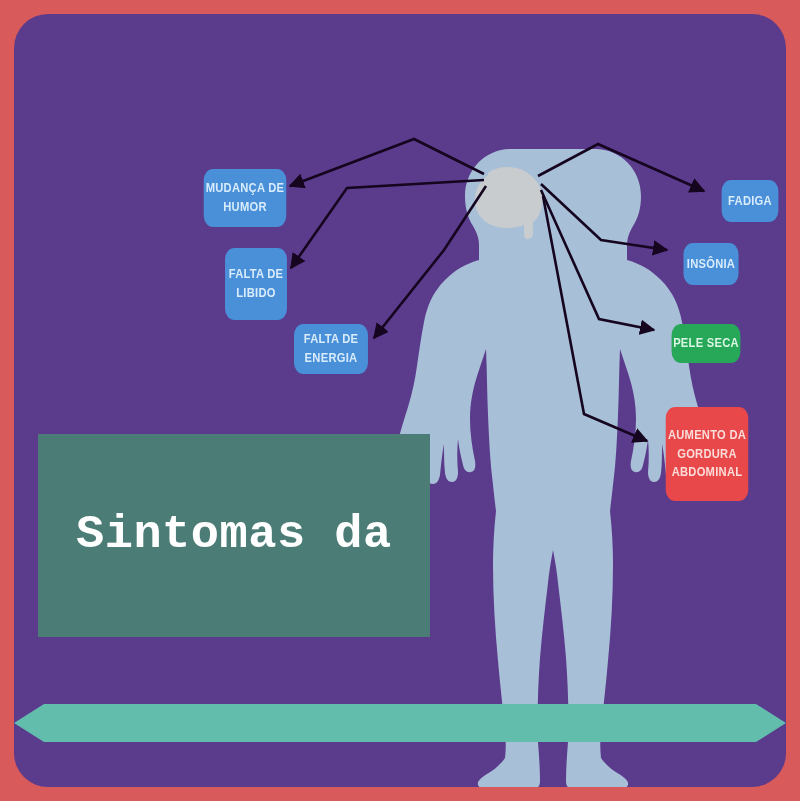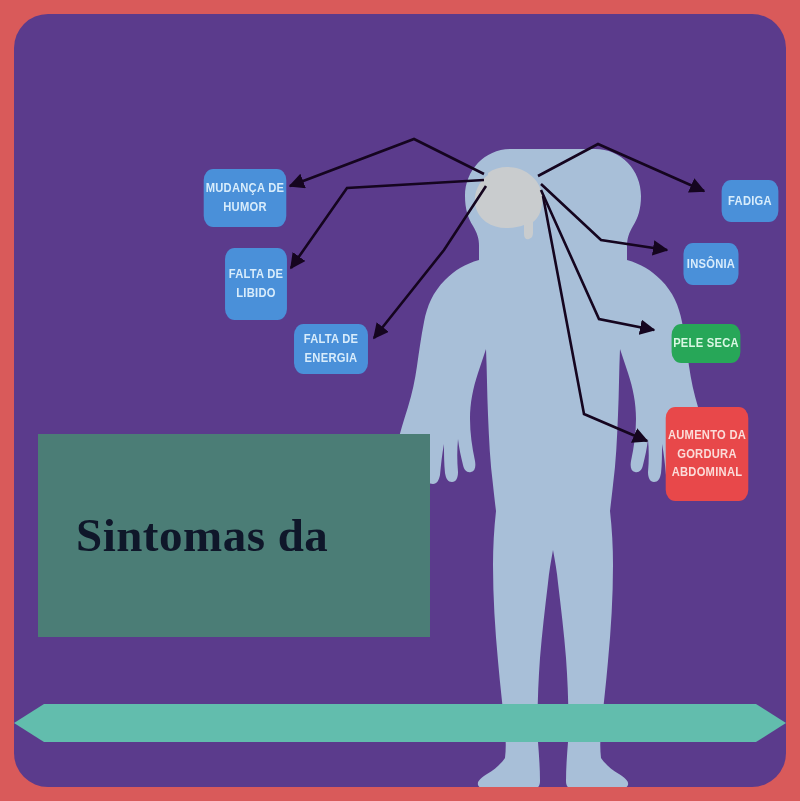--- a/index.html
+++ b/index.html
@@ -43,23 +43,23 @@
   
   .title-card{
     position:absolute;
     background:#4b7d76;
     display:flex;flex-direction:column;
     justify-content:center;
     box-sizing:border-box;
     padding-left:38px;
   }
   .title-card .line{
-    font-family:Liberation Serif, serif;
+    font-family:Liberation Mono, monospace;
     font-weight:700;
-    color:#0f172a;
+    color:#ffffff;
     font-size:47px;
     line-height:1.12;
     letter-spacing:.5px;
     white-space:nowrap;
   }
 </style>
 </head>
 <body>
 
 <div id="stage">

